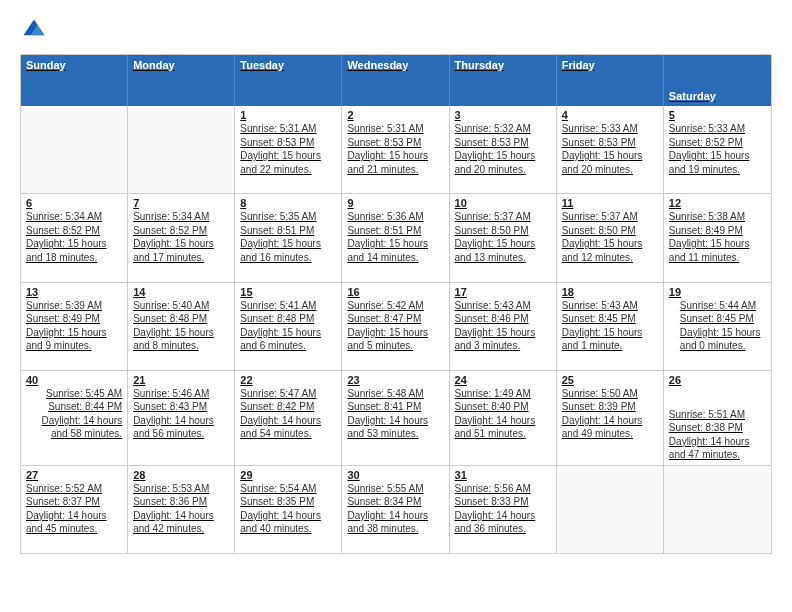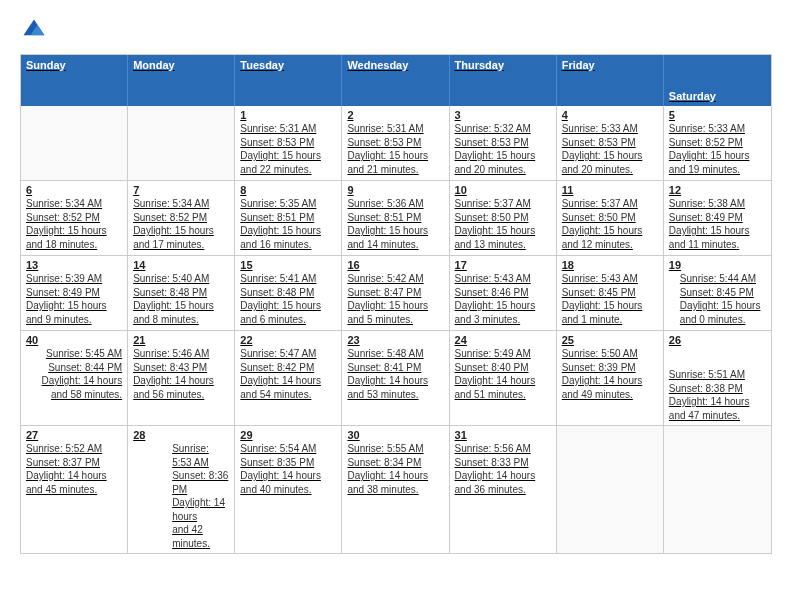--- a/index.html
+++ b/index.html
@@ -308,21 +308,21 @@
           </div>
           <div class="cal-cell">
             <span class="cell-day">23</span>
             <div class="cell-info" style="white-space: pre-line;">Sunrise: 5:48 AM
 Sunset: 8:41 PM
 Daylight: 14 hours
 and 53 minutes.</div>
           </div>
           <div class="cal-cell">
             <span class="cell-day">24</span>
-            <div class="cell-info" style="white-space: pre-line;">Sunrise: 5:49 AM
+            <div class="cell-info" style="white-space: pre-line;">Sunrise: 1:49 AM
 Sunset: 8:40 PM
 Daylight: 14 hours
 and 51 minutes.</div>
           </div>
           <div class="cal-cell">
             <span class="cell-day">25</span>
             <div class="cell-info" style="white-space: pre-line;">Sunrise: 5:50 AM
 Sunset: 8:39 PM
 Daylight: 14 hours
 and 49 minutes.</div>
@@ -338,21 +338,21 @@
         <div class="cal-row">
           <div class="cal-cell">
             <span class="cell-day">27</span>
             <div class="cell-info" style="white-space: pre-line;">Sunrise: 5:52 AM
 Sunset: 8:37 PM
 Daylight: 14 hours
 and 45 minutes.</div>
           </div>
           <div class="cal-cell">
             <span class="cell-day">28</span>
-            <div class="cell-info" style="white-space: pre-line; margin-left: 39px;">Sunrise: 5:53 AM
+            <div class="cell-info" style="white-space: pre-line;">Sunrise: 5:53 AM
 Sunset: 8:36 PM
 Daylight: 14 hours
 and 42 minutes.</div>
           </div>
           <div class="cal-cell">
             <span class="cell-day">29</span>
             <div class="cell-info" style="white-space: pre-line;">Sunrise: 5:54 AM
 Sunset: 8:35 PM
 Daylight: 14 hours
 and 40 minutes.</div>

